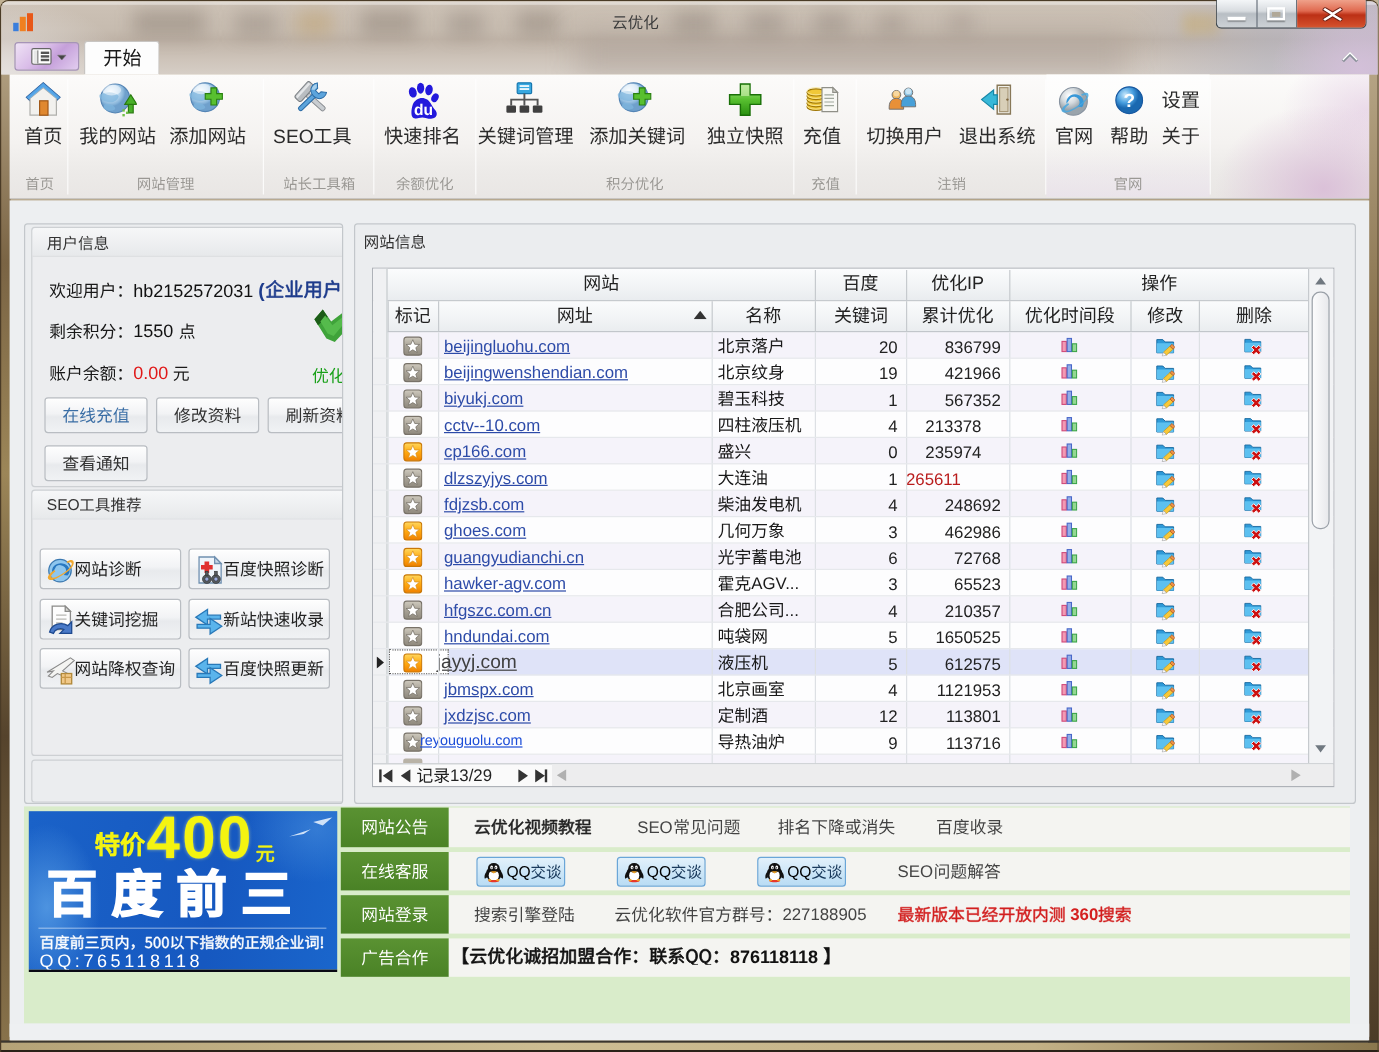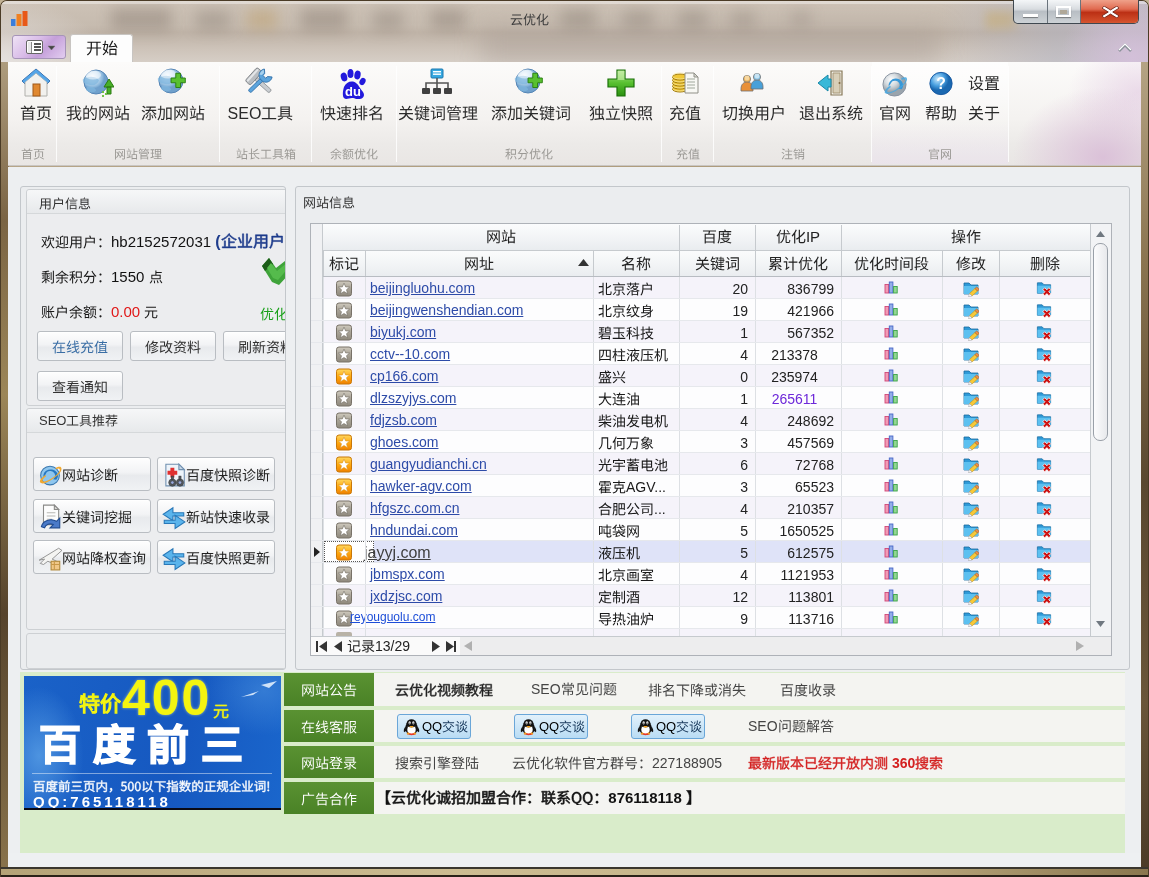--- a/index.html
+++ b/index.html
@@ -1184,21 +1184,21 @@
   </svg>
 <div class="a" style="left:370px;top:390px;font-size:14px;color:#2d4ba8"><span style="text-decoration:underline">dlzszyjys.com</span></div>
 <div class="a" style="left:598px;top:390px"><svg class="k" style="width:42.0px;height:14.00px;vertical-align:-1.68px;color:#1a1a1a" viewBox="0 -880 3000 1000" preserveAspectRatio="none">
       <g fill="currentColor">
         <use href="#g119" x="0"></use>
         <use href="#g120" x="1000"></use>
         <use href="#g121" x="2000"></use>
       </g>
     </svg></div>
 <div class="a" style="left:679px;top:391px;width:69px;text-align:right;font-size:14px;color:#222">1</div>
-<div class="a" style="left:755px;top:391px;width:79px;text-align:center;font-size:14px;color:#6d28d9">265611</div>
+<div class="a" style="left:755px;top:391px;width:79px;text-align:left;font-size:14px;color:#b91c1c">265611</div>
 <svg class="a" style="left:884px;top:391px" width="14" height="13" viewBox="0 0 14 13">
     <rect x="1" y="3.5" width="3.6" height="8.5" fill="#f29ab4" stroke="#d04878" stroke-width=".9"></rect>
     <rect x="5.3" y="1" width="3.6" height="11" fill="#93aee8" stroke="#4866c8" stroke-width=".9"></rect>
     <rect x="9.6" y="5.5" width="3.6" height="6.5" fill="#93d893" stroke="#3aa348" stroke-width=".9"></rect>
   </svg>
 <svg class="a" style="left:963px;top:390px" width="16" height="17" viewBox="0 0 16 17">
     <path d="M1 3 h5 l2 2 h7 v9 h-14 Z" fill="#2e9ad8" stroke="#1a6aa0" stroke-width=".8"></path>
     <path d="M1 6 h14 v8 h-14 Z" fill="#5cc0f0"></path>
     <path d="M6.5 13.5 L12 8.5 L14.5 11 L9 16 Z" fill="#f8c838" stroke="#c89818" stroke-width=".6"></path>
     <path d="M12 8.5 L14.5 11 L16.2 9.4 L13.7 6.9 Z" fill="#f09048" stroke="#b05818" stroke-width=".6"></path>
@@ -1265,21 +1265,21 @@
 <div class="a" style="left:370px;top:434px;font-size:14px;color:#2d4ba8"><span style="text-decoration:underline">ghoes.com</span></div>
 <div class="a" style="left:598px;top:434px"><svg class="k" style="width:56.0px;height:14.00px;vertical-align:-1.68px;color:#1a1a1a" viewBox="0 -880 4000 1000" preserveAspectRatio="none">
       <g fill="currentColor">
         <use href="#g125" x="0"></use>
         <use href="#g126" x="1000"></use>
         <use href="#g127" x="2000"></use>
         <use href="#g128" x="3000"></use>
       </g>
     </svg></div>
 <div class="a" style="left:679px;top:435px;width:69px;text-align:right;font-size:14px;color:#222">3</div>
-<div class="a" style="left:755px;top:435px;width:79px;text-align:right;font-size:14px;color:#222">457569</div>
+<div class="a" style="left:755px;top:435px;width:79px;text-align:right;font-size:14px;color:#222">462986</div>
 <svg class="a" style="left:884px;top:435px" width="14" height="13" viewBox="0 0 14 13">
     <rect x="1" y="3.5" width="3.6" height="8.5" fill="#f29ab4" stroke="#d04878" stroke-width=".9"></rect>
     <rect x="5.3" y="1" width="3.6" height="11" fill="#93aee8" stroke="#4866c8" stroke-width=".9"></rect>
     <rect x="9.6" y="5.5" width="3.6" height="6.5" fill="#93d893" stroke="#3aa348" stroke-width=".9"></rect>
   </svg>
 <svg class="a" style="left:963px;top:434px" width="16" height="17" viewBox="0 0 16 17">
     <path d="M1 3 h5 l2 2 h7 v9 h-14 Z" fill="#2e9ad8" stroke="#1a6aa0" stroke-width=".8"></path>
     <path d="M1 6 h14 v8 h-14 Z" fill="#5cc0f0"></path>
     <path d="M6.5 13.5 L12 8.5 L14.5 11 L9 16 Z" fill="#f8c838" stroke="#c89818" stroke-width=".6"></path>
     <path d="M12 8.5 L14.5 11 L16.2 9.4 L13.7 6.9 Z" fill="#f09048" stroke="#b05818" stroke-width=".6"></path>
@@ -1713,21 +1713,21 @@
           <use href="#g160" x="11665"></use>
           <use href="#g25" x="12665"></use>
           <use href="#g161" x="13665"></use>
           <use href="#g162" x="14665"></use>
           <use href="#g56" x="15665"></use>
           <use href="#g57" x="16665"></use>
           <use href="#g34" x="17665"></use>
           <use href="#g163" x="18665"></use>
         </g>
       </svg></div>
-    <div class="a" style="left:9px;top:117px;font-size:15px;font-weight:bold;color:#fff;letter-spacing:3px">QQ:765118118</div>
+    <div class="a" style="left:9px;top:117px;font-size:15px;font-weight:normal;color:#fff;letter-spacing:3px">QQ:765118118</div>
   </div>
 <div class="a" style="left:284px;top:673px;width:90px;height:33px;background:linear-gradient(#5a9232,#4a8226);text-align:center;padding-top:8px"><svg class="k" style="width:56.0px;height:14.00px;vertical-align:-1.68px;color:#ffffff" viewBox="0 -880 4000 1000" preserveAspectRatio="none">
       <g fill="currentColor">
         <use href="#g7" x="0"></use>
         <use href="#g8" x="1000"></use>
         <use href="#g137" x="2000"></use>
         <use href="#g164" x="3000"></use>
       </g>
     </svg></div>
 <div class="a" style="left:374px;top:673px;width:751px;height:33px;background:#f4f4f1"></div>

